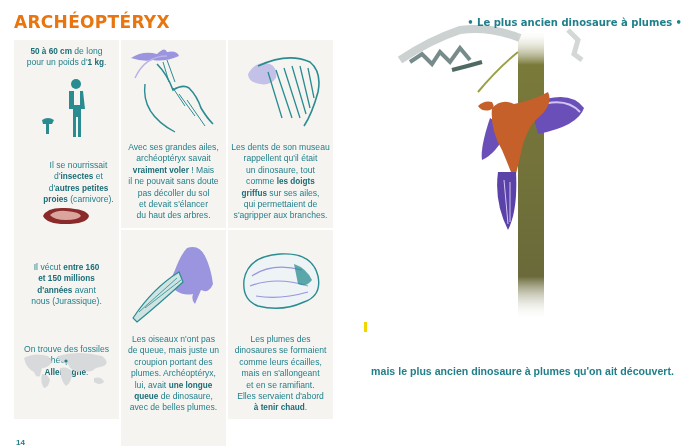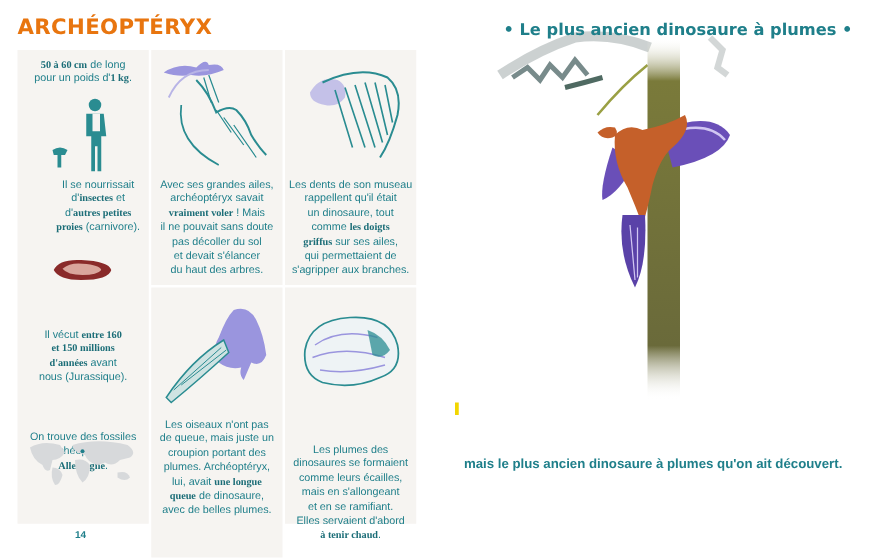--- a/index.html
+++ b/index.html
@@ -9,29 +9,29 @@
     position: absolute; left: 14px; top: 12px;
     font-family: "DejaVu Sans", sans-serif; font-weight: bold;
     font-size: 17px; color: #e8750f; letter-spacing: 0.3px;
   }
   .panel { position: absolute; background: #f6f4f1; }
   .txt {
     position: absolute; left: 0; right: 0; text-align: center;
     font-size: 8.6px; line-height: 11.4px; color: #1f7f8a;
     font-family: "Liberation Sans", sans-serif;
   }
-  .txt b { font-family: Liberation Serif, serif; font-weight: bold; font-size: 8.2px; color: #1b6d77; }
+  .txt b { font-family: Liberation Sans, sans-serif; font-weight: bold; font-size: 8.2px; color: #1b6d77; }
   .illus { position: absolute; }
   .page-number {
-    position: absolute; left: 16px; top: 423px;
-    font-family: Liberation Sans, sans-serif; font-weight: bold; font-size: 8px; color: #1f7f8a; margin-left: 44px;
+    position: absolute; left: 16px; top: 438px;
+    font-family: Liberation Sans, sans-serif; font-weight: bold; font-size: 8px; color: #1f7f8a;
   }
   .subtitle {
     position: absolute; right: 18px; top: 17px;
-    font-family: "DejaVu Sans", sans-serif; font-weight: bold; font-size: 13px; color: #1f7f8a;
+    font-family: "DejaVu Sans", sans-serif; font-weight: bold; font-size: 10px; color: #1f7f8a;
   }
   .marker { position: absolute; left: 364px; top: 322px; width: 3px; height: 10px; background: #f2d600; }
   .caption {
     position: absolute; left: 345px; width: 355px; top: 349px; text-align: center;
     font-size: 10.6px; line-height: 14.6px; color: #1f7f8a; font-weight: bold;
     font-family: "Liberation Sans", sans-serif;
   }
   .scene { position: absolute; left: 380px; top: 0; width: 240px; height: 320px; }
 </style>
 </head>
@@ -43,21 +43,21 @@
   <div class="txt" style="top:6px;">
     <b>50 à 60 cm</b><span> de long</span><br>
     <span>pour un poids d'</span><b>1 kg</b><span>.</span>
   </div>
   <svg class="illus" style="left:22px; top:36px;" width="60" height="64" viewBox="0 0 60 64">
     <circle cx="40" cy="8" r="5" fill="#2a8c91"></circle>
     <path d="M33 15 h14 l2 18 h-4 v28 h-3 v-20 h-2 v20 h-3 v-28 h-4z" fill="#2a8c91"></path>
     <path d="M38 15 h6 v14 h-6z" fill="#f6f4f1"></path>
     <path d="M6 44 q6 -4 12 0 l-2 4 h-3 v10 h-3 v-10 h-3z" fill="#2a8c91"></path>
   </svg>
-  <div class="txt" style="top:102px;padding-left:24px;">
+  <div class="txt" style="top:120px;padding-left:24px;">
     <span>Il se nourrissait</span><br>
     <span>d'</span><b>insectes</b><span> et</span><br>
     <span>d'</span><b>autres petites</b><br>
     <b>proies</b><span> (carnivore).</span>
   </div>
   <svg class="illus" style="left:26px; top:166px;" width="52" height="20" viewBox="0 0 52 20">
     <path d="M3 10 q4 -9 22 -8 q22 1 24 8 q-2 8 -24 8 q-18 0 -22 -8z" fill="#8a2a2a"></path>
     <path d="M10 9 q6 -5 16 -4 q14 1 15 5 q-3 4 -15 4 q-12 0 -16 -5z" fill="#d9a59c"></path>
   </svg>
   <div class="txt" style="top:222px;">
@@ -133,21 +133,21 @@
     <span>avec de belles plumes.</span>
   </div>
 </div>
 
 <div class="panel" style="left:228px; top:230px; width:105px; height:189px;">
   <svg class="illus" style="left:10px; top:20px;" width="86" height="60" viewBox="0 0 86 60">
     <path d="M6 30 q4 -24 36 -26 q32 -2 38 22 q4 20 -14 26 q-22 10 -46 4 q-16 -6 -14 -26z" fill="#eef3f5" stroke="#2a8c91" stroke-width="1.4"></path>
     <path d="M14 26 q20 -14 50 -6 M12 36 q26 -10 58 0 M18 46 q24 4 52 -4" stroke="#9a95de" stroke-width="1.2" fill="none"></path>
     <path d="M56 14 q12 4 18 16 q-6 8 -14 4z" fill="#2a8c91" opacity="0.75"></path>
   </svg>
-  <div class="txt" style="top:104px;margin-top:20px;">
+  <div class="txt" style="top:104px;">
     <span>Les plumes des</span><br>
     <span>dinosaures se formaient</span><br>
     <span>comme leurs écailles,</span><br>
     <span>mais en s'allongeant</span><br>
     <span>et en se ramifiant.</span><br>
     <span>Elles servaient d'abord</span><br>
     <b>à tenir chaud</b><span>.</span>
   </div>
 </div>
 

